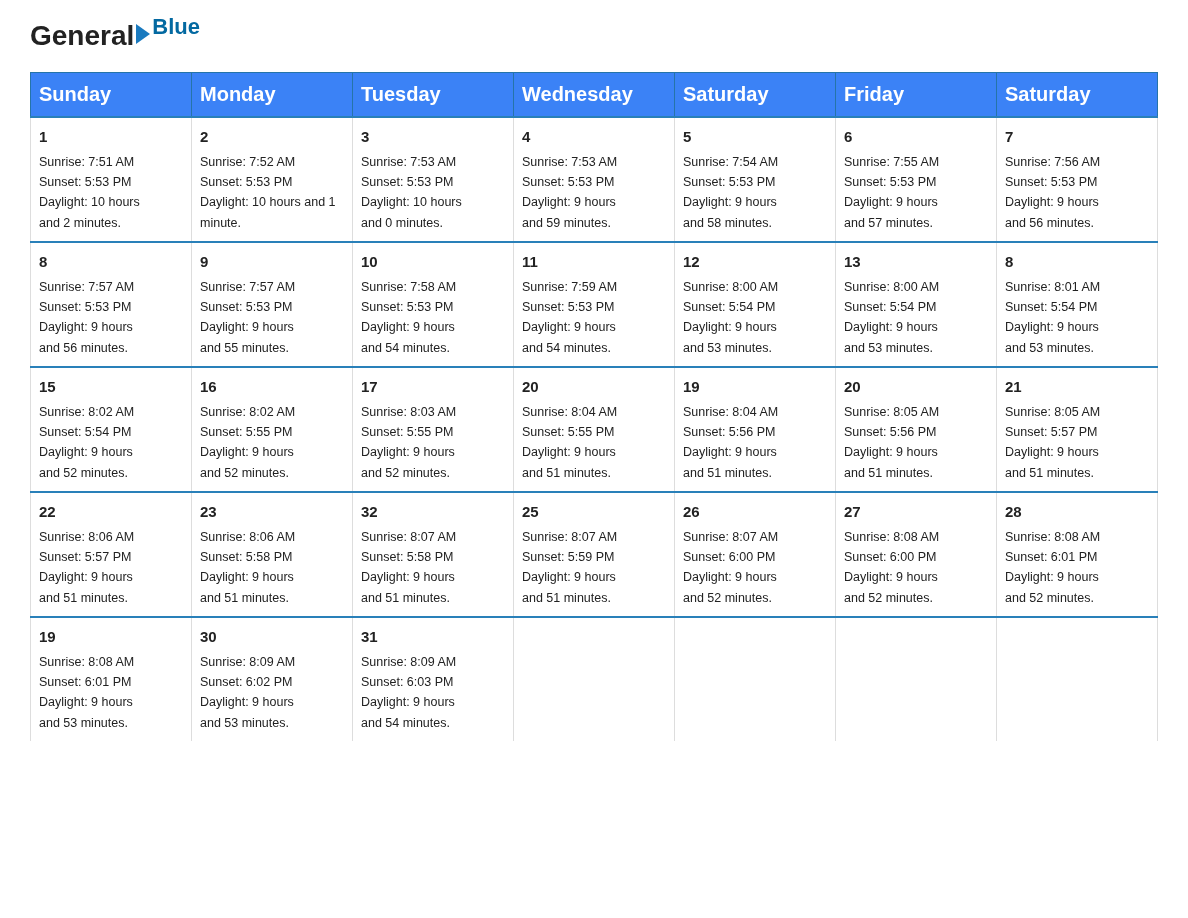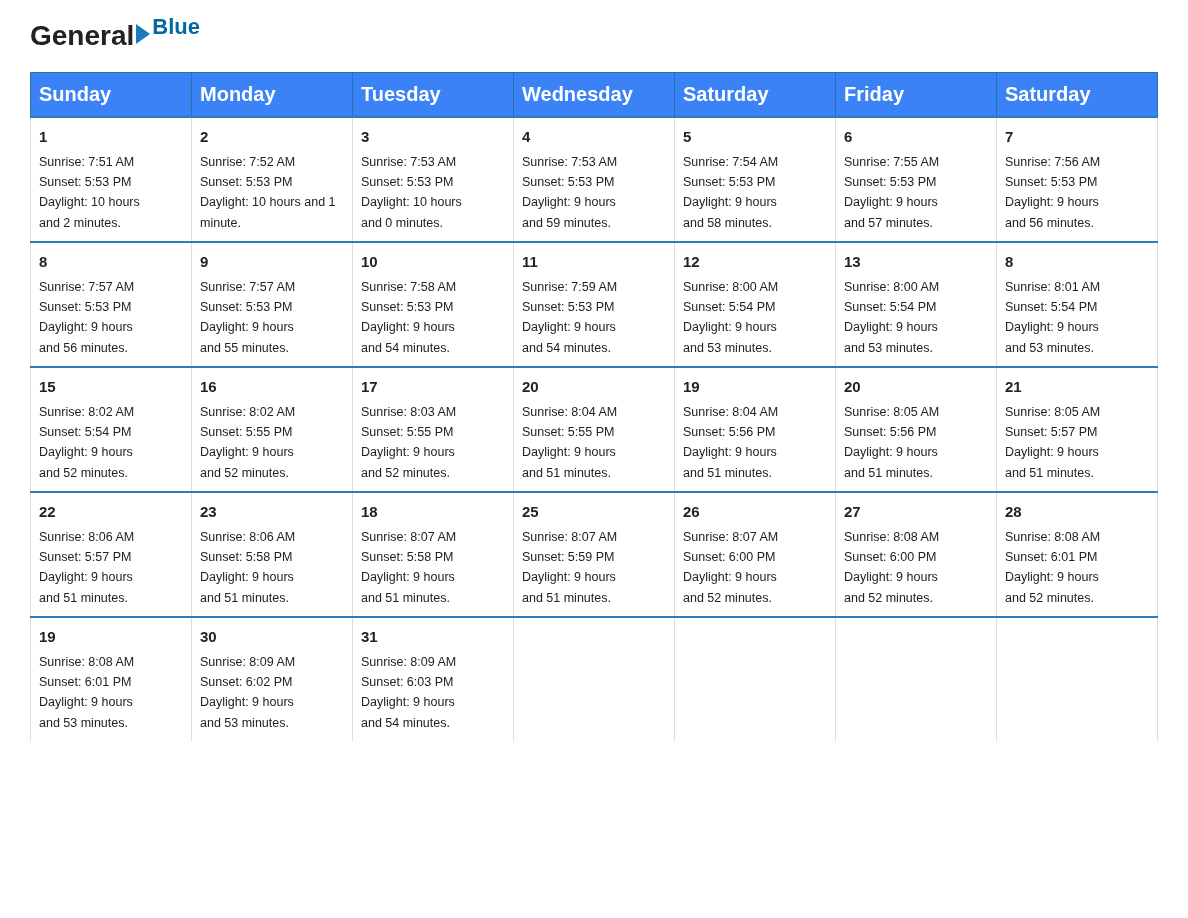--- a/index.html
+++ b/index.html
@@ -227,21 +227,21 @@
       <tr>
         <td>
         <span class="day-number">22</span>
         <span class="day-info">Sunrise: 8:06 AM<br>Sunset: 5:57 PM<br>Daylight: 9 hours<br>and 51 minutes.</span>
       </td>
         <td>
         <span class="day-number">23</span>
         <span class="day-info">Sunrise: 8:06 AM<br>Sunset: 5:58 PM<br>Daylight: 9 hours<br>and 51 minutes.</span>
       </td>
         <td>
-        <span class="day-number">18</span>
+        <span class="day-number">32</span>
         <span class="day-info">Sunrise: 8:07 AM<br>Sunset: 5:58 PM<br>Daylight: 9 hours<br>and 51 minutes.</span>
       </td>
         <td>
         <span class="day-number">25</span>
         <span class="day-info">Sunrise: 8:07 AM<br>Sunset: 5:59 PM<br>Daylight: 9 hours<br>and 51 minutes.</span>
       </td>
         <td>
         <span class="day-number">26</span>
         <span class="day-info">Sunrise: 8:07 AM<br>Sunset: 6:00 PM<br>Daylight: 9 hours<br>and 52 minutes.</span>
       </td>

